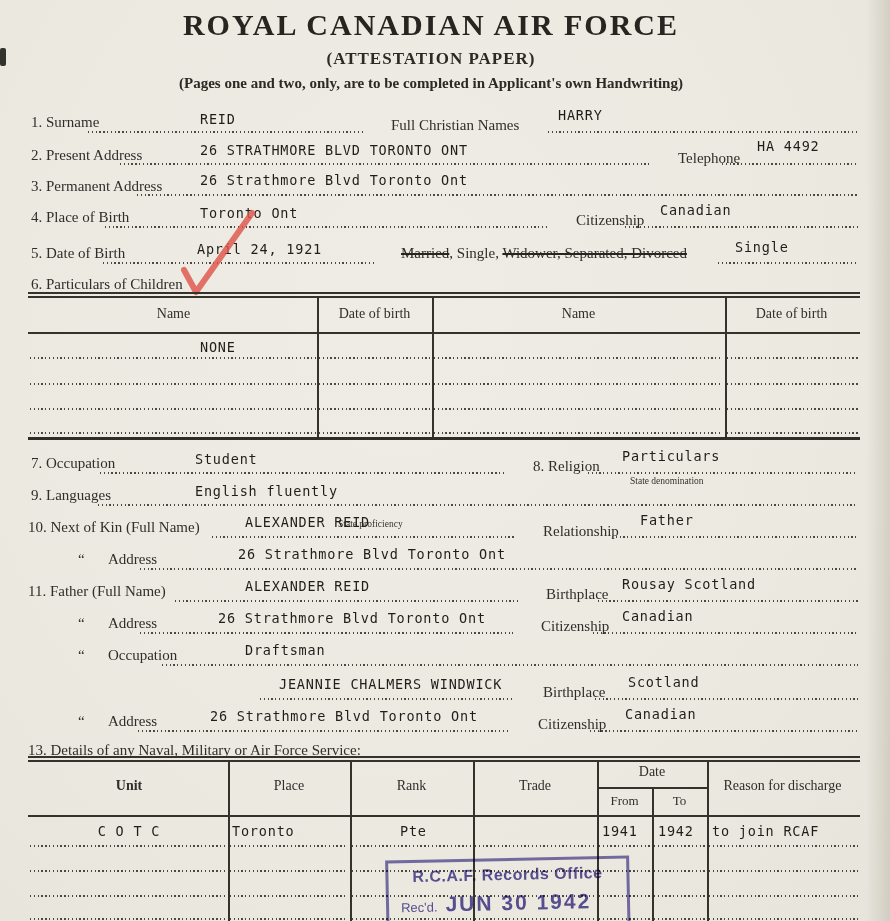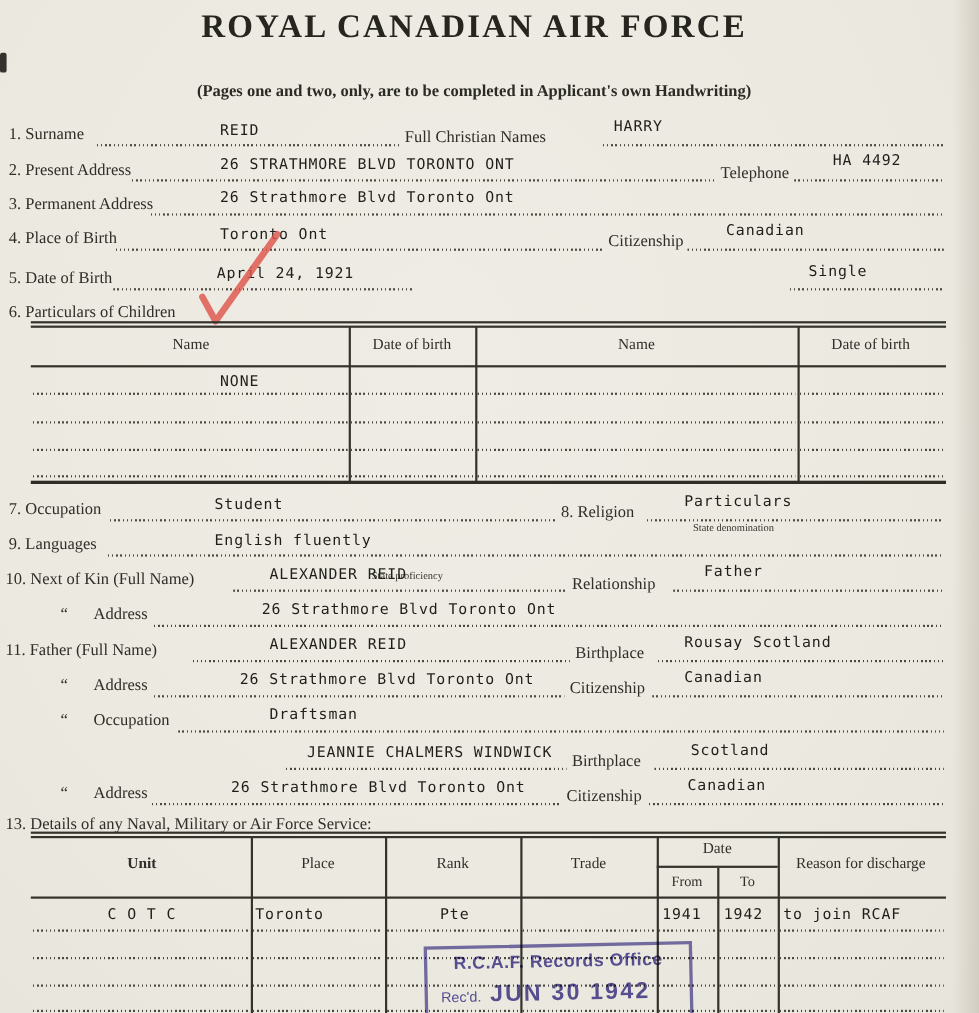--- a/index.html
+++ b/index.html
@@ -9,21 +9,21 @@
     background-image:radial-gradient(ellipse at 45% 35%, #efece5 0%, #ece9e1 60%, #e7e4db 100%);
     font-family:"Liberation Serif",serif;color:#2f2e29;
   }
   .title{position:absolute;left:0;top:8px;width:862px;text-align:center;
     font-size:30px;font-weight:bold;letter-spacing:2px;color:#26251f;}
   .subtitle{position:absolute;left:0;top:49px;width:862px;text-align:center;
     font-size:17px;font-weight:bold;letter-spacing:1px;color:#2b2a24;}
   .instruction{position:absolute;left:0;top:75px;width:862px;text-align:center;
     font-size:15px;font-weight:bold;color:#2b2a24;}
   .lbl{position:absolute;font-family:"Liberation Serif",serif;font-size:15px;
-    color:#2f2e29;white-space:nowrap;}
+    color:#2f2e29;white-space:nowrap;margin-left:23px;}
   .typed{position:absolute;font-family:"DejaVu Sans Mono",monospace;font-size:13.5px;
     letter-spacing:0.8px;color:#1f1e1a;white-space:nowrap;}
   .note{position:absolute;font-family:"Liberation Serif",serif;font-size:9.5px;
     color:#33322c;white-space:nowrap;}
   .dot{position:absolute;height:2px;
     background-image:repeating-linear-gradient(to right,#4a483f 0 1.3px,transparent 1.3px 3.8px);}
   .hline{position:absolute;height:2px;background:#33322b;}
   .hline-thick{position:absolute;height:3px;background:#2e2d26;}
   .vline{position:absolute;width:2px;background:#33322b;}
   .thead{position:absolute;font-size:14px;color:#2f2e29;text-align:center;white-space:nowrap;}
@@ -43,20 +43,21 @@
 </style>
 </head>
 <body>
 
 <div class="page">
 
   <div class="edge-right"></div>
   <div class="speck" style="left:0;top:48px;width:6px;height:18px;"></div>
 
   <div class="title">ROYAL CANADIAN AIR FORCE</div>
+  <div class="subtitle">(ATTESTATION PAPER)</div>
   <div class="instruction">(Pages one and two, only, are to be completed in Applicant's own Handwriting)</div>
 
   <div class="lbl" style="left:8px;top:114px;">1. Surname</div>
   <div class="typed" style="left:200px;top:111px;">REID</div>
   <div class="lbl" style="left:368px;top:117px;">Full Christian Names</div>
   <div class="typed" style="left:558px;top:107px;">HARRY</div>
   <div class="dot" style="left:88px;top:131px;width:277px;"></div>
   <div class="dot" style="left:548px;top:131px;width:310px;"></div>
 
   <div class="lbl" style="left:8px;top:147px;">2. Present Address</div>
@@ -72,20 +73,21 @@
 
   <div class="lbl" style="left:8px;top:209px;">4. Place of Birth</div>
   <div class="typed" style="left:200px;top:205px;">Toronto Ont</div>
   <div class="lbl" style="left:553px;top:212px;">Citizenship</div>
   <div class="typed" style="left:660px;top:202px;">Canadian</div>
   <div class="dot" style="left:105px;top:226px;width:445px;"></div>
   <div class="dot" style="left:625px;top:226px;width:233px;"></div>
 
   <div class="lbl" style="left:8px;top:245px;">5. Date of Birth</div>
   <div class="typed" style="left:197px;top:241px;">April 24, 1921</div>
+  <div class="lbl" style="left:378px;top:245px;"><span class="struck">Married</span><span>, Single, </span><span class="struck">Widower, Separated, Divorced</span></div>
   <div class="typed" style="left:735px;top:239px;">Single</div>
   <div class="dot" style="left:103px;top:262px;width:272px;"></div>
   <div class="dot" style="left:718px;top:262px;width:140px;"></div>
 
   <svg style="position:absolute;left:178px;top:206px;" width="82" height="94" viewBox="0 0 82 94">
     <path d="M6 64 L18 86 L74 7" fill="none" stroke="#de554b" stroke-width="6" stroke-linecap="round" stroke-linejoin="round" opacity="0.82"></path>
   </svg>
 
   <div class="lbl" style="left:8px;top:276px;">6. Particulars of Children</div>
 

